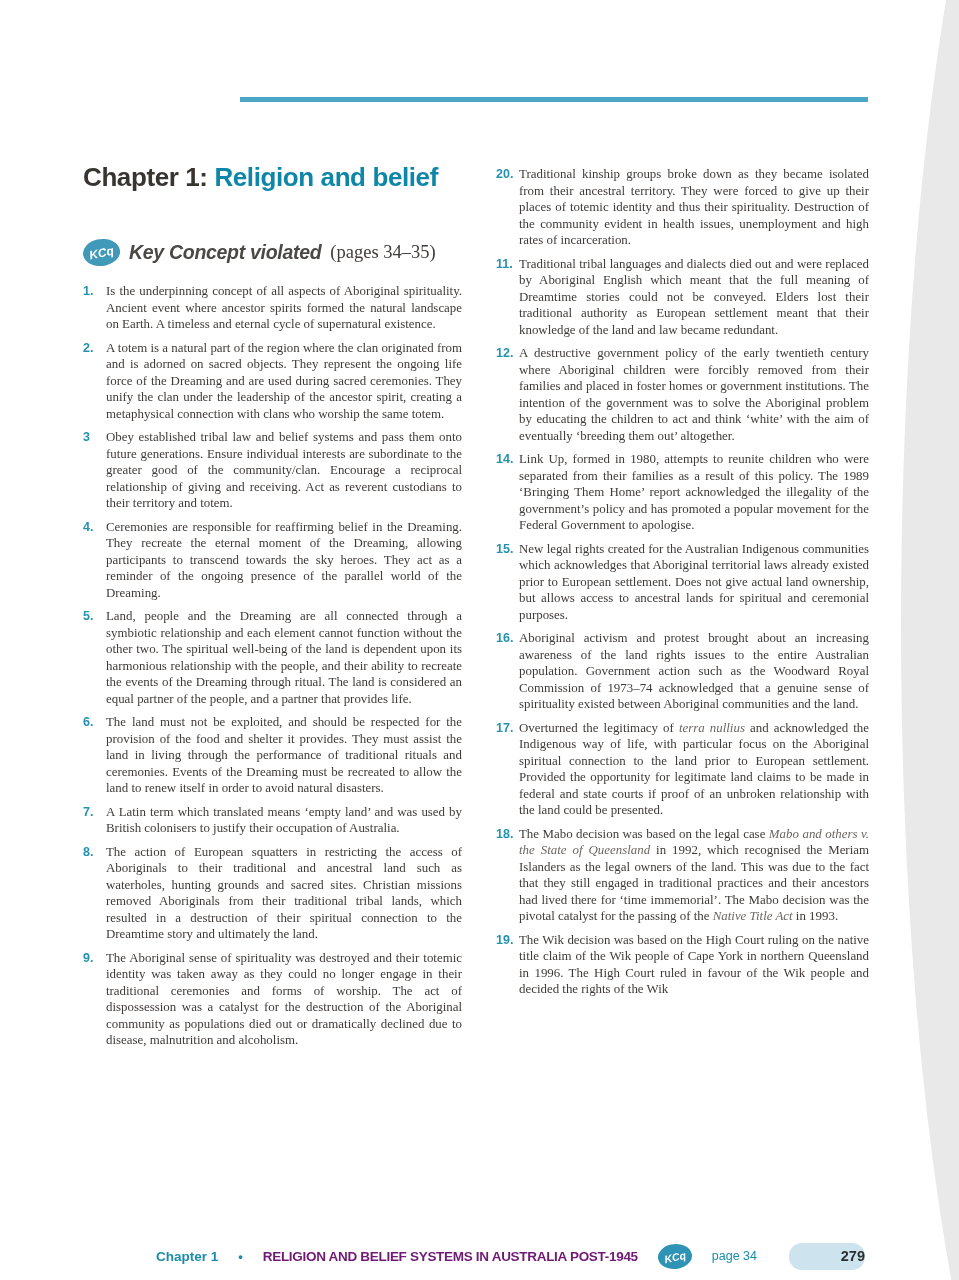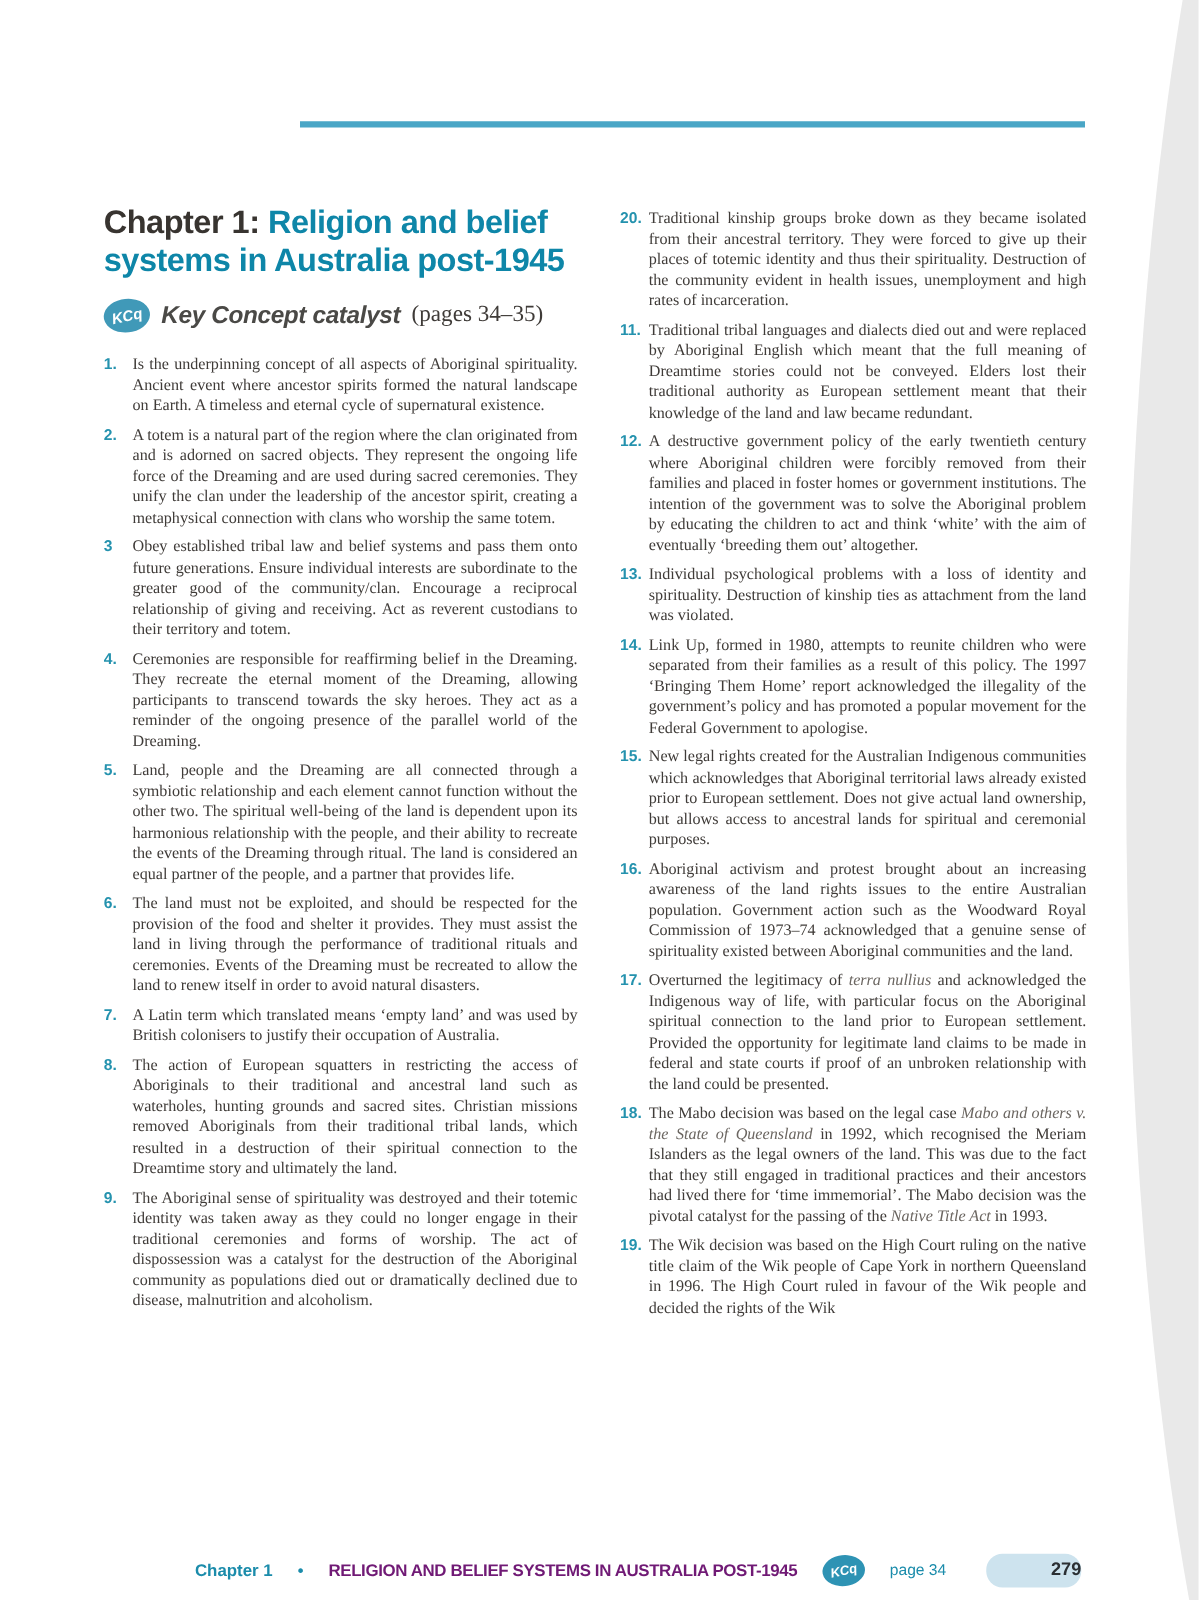--- a/index.html
+++ b/index.html
@@ -97,28 +97,27 @@
 
 <div class="page">
 
   <div class="page-curve"></div>
 
   <div class="header-rule"></div>
 
 
   <h1 class="chapter-heading">
     <span class="dark">Chapter 1: </span><span class="teal">Religion and belief</span><br>
-    <span class="teal">systems in Australia post-1945</span>
   </h1>
 
   <div class="kcq-row">
     <div class="kcq-badge">
       <span>KCq</span>
     </div>
-    <span class="kcq-title">Key Concept catalyst</span>
+    <span class="kcq-title">Key Concept violated</span>
     <span class="kcq-pages">(pages 34–35)</span>
   </div>
 
   <div class="col col-left">
       <div class="answer">
         <span class="num">1.</span>
         <div class="atext"><span>Is the underpinning concept of all aspects of Aboriginal spirituality. Ancient event where ancestor spirits formed the natural landscape on Earth. A timeless and eternal cycle of supernatural existence.</span></div>
       </div>
       <div class="answer">
         <span class="num">2.</span>
@@ -160,26 +159,22 @@
       </div>
       <div class="answer">
         <span class="num">11.</span>
         <div class="atext"><span>Traditional tribal languages and dialects died out and were replaced by Aboriginal English which meant that the full meaning of Dreamtime stories could not be conveyed. Elders lost their traditional authority as European settlement meant that their knowledge of the land and law became redundant.</span></div>
       </div>
       <div class="answer">
         <span class="num">12.</span>
         <div class="atext"><span>A destructive government policy of the early twentieth century where Aboriginal children were forcibly removed from their families and placed in foster homes or government institutions. The intention of the government was to solve the Aboriginal problem by educating the children to act and think ‘white’ with the aim of eventually ‘breeding them out’ altogether.</span></div>
       </div>
       <div class="answer">
-        <span class="num">13.</span>
-        <div class="atext"><span>Individual psychological problems with a loss of identity and spirituality. Destruction of kinship ties as attachment from the land was violated.</span></div>
-      </div>
-      <div class="answer">
         <span class="num">14.</span>
-        <div class="atext"><span>Link Up, formed in 1980, attempts to reunite children who were separated from their families as a result of this policy. The 1997 ‘Bringing Them Home’ report acknowledged the illegality of the government’s policy and has promoted a popular movement for the Federal Government to apologise.</span></div>
+        <div class="atext"><span>Link Up, formed in 1980, attempts to reunite children who were separated from their families as a result of this policy. The 1989 ‘Bringing Them Home’ report acknowledged the illegality of the government’s policy and has promoted a popular movement for the Federal Government to apologise.</span></div>
       </div>
       <div class="answer">
         <span class="num">15.</span>
         <div class="atext"><span>New legal rights created for the Australian Indigenous communities which acknowledges that Aboriginal territorial laws already existed prior to European settlement. Does not give actual land ownership, but allows access to ancestral lands for spiritual and ceremonial purposes.</span></div>
       </div>
       <div class="answer">
         <span class="num">16.</span>
         <div class="atext"><span>Aboriginal activism and protest brought about an increasing awareness of the land rights issues to the entire Australian population. Government action such as the Woodward Royal Commission of 1973–74 acknowledged that a genuine sense of spirituality existed between Aboriginal communities and the land.</span></div>
       </div>
       <div class="answer">

